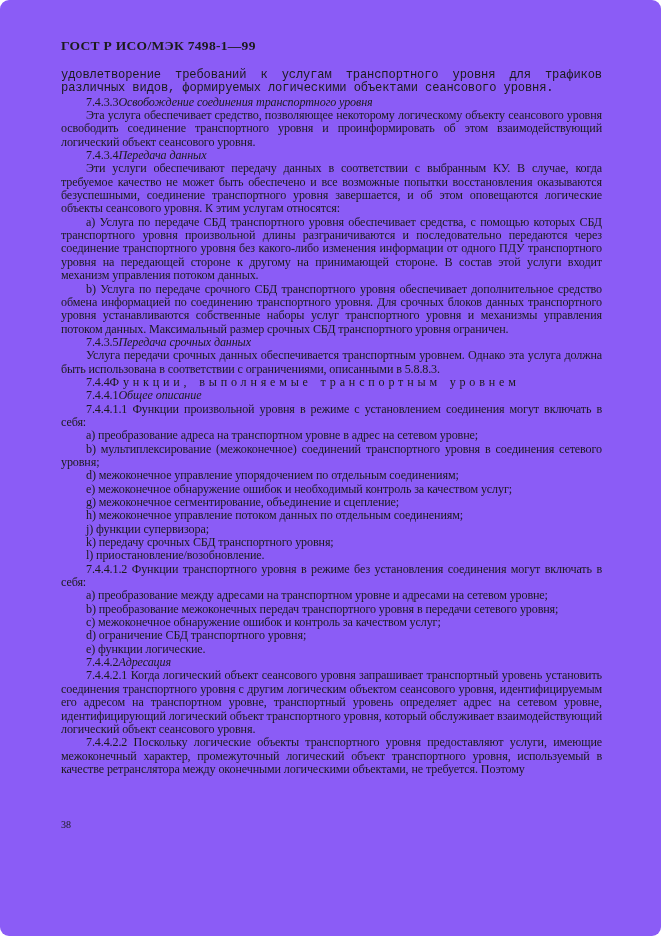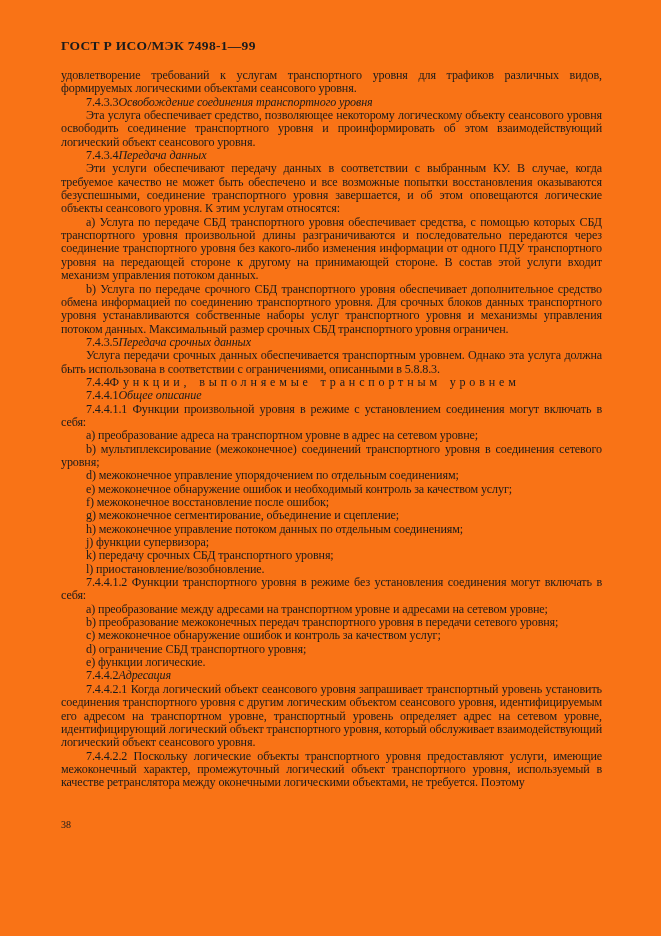--- a/index.html
+++ b/index.html
@@ -4,24 +4,25 @@
 <style>
   html, body {
     margin: 0;
     padding: 0;
     background: #ffffff;
   }
   .page {
     position: relative;
     width: 661px;
     height: 936px;
-    background: #f97316;
+    background: #8b5cf6;
     font-family: "Liberation Serif", "DejaVu Serif", serif;
     color: #1b1b1b;
     overflow: hidden;
+    border-radius: 9px;
   }
   .doc-header {
     position: absolute;
     left: 61px;
     top: 38px;
     font-size: 13.5px;
     font-weight: bold;
     letter-spacing: 0.3px;
     white-space: nowrap;
   }
@@ -35,20 +36,21 @@
     letter-spacing: -0.12px;
     text-align: justify;
   }
   .content p {
     margin: 0;
     padding: 0;
     text-indent: 25px;
   }
   .content p.noindent {
     text-indent: 0;
+    font-family: Liberation Mono, monospace;
   }
   .sec-num {
     margin-right: 0;
   }
   .sec-title-italic {
     font-style: italic;
   }
   .sec-title-spaced {
     letter-spacing: 3.8px;
     word-spacing: 2px;
@@ -76,21 +78,20 @@
       <p>b) Услуга по передаче срочного СБД транспортного уровня обеспечивает дополнительное средство обмена информацией по соединению транспортного уровня. Для срочных блоков данных транспортного уровня устанавливаются собственные наборы услуг транспортного уровня и механизмы управления потоком данных. Максимальный размер срочных СБД транспортного уровня ограничен.</p>
       <p><span class="sec-num">7.4.3.5</span><span class="sec-title-italic">Передача срочных данных</span></p>
       <p>Услуга передачи срочных данных обеспечивается транспортным уровнем. Однако эта услуга должна быть использована в соответствии с ограничениями, описанными в 5.8.8.3.</p>
       <p><span class="sec-num">7.4.4</span><span class="sec-title-spaced">Функции, выполняемые транспортным уровнем</span></p>
       <p><span class="sec-num">7.4.4.1</span><span class="sec-title-italic">Общее описание</span></p>
       <p>7.4.4.1.1 Функции произвольной уровня в режиме с установлением соединения могут включать в себя:</p>
       <p>a) преобразование адреса на транспортном уровне в адрес на сетевом уровне;</p>
       <p>b) мультиплексирование (межоконечное) соединений транспортного уровня в соединения сетевого уровня;</p>
       <p>d) межоконечное управление упорядочением по отдельным соединениям;</p>
       <p>e) межоконечное обнаружение ошибок и необходимый контроль за качеством услуг;</p>
-      <p>f) межоконечное восстановление после ошибок;</p>
       <p>g) межоконечное сегментирование, объединение и сцепление;</p>
       <p>h) межоконечное управление потоком данных по отдельным соединениям;</p>
       <p>j) функции супервизора;</p>
       <p>k) передачу срочных СБД транспортного уровня;</p>
       <p>l) приостановление/возобновление.</p>
       <p>7.4.4.1.2 Функции транспортного уровня в режиме без установления соединения могут включать в себя:</p>
       <p>a) преобразование между адресами на транспортном уровне и адресами на сетевом уровне;</p>
       <p>b) преобразование межоконечных передач транспортного уровня в передачи сетевого уровня;</p>
       <p>c) межоконечное обнаружение ошибок и контроль за качеством услуг;</p>
       <p>d) ограничение СБД транспортного уровня;</p>

